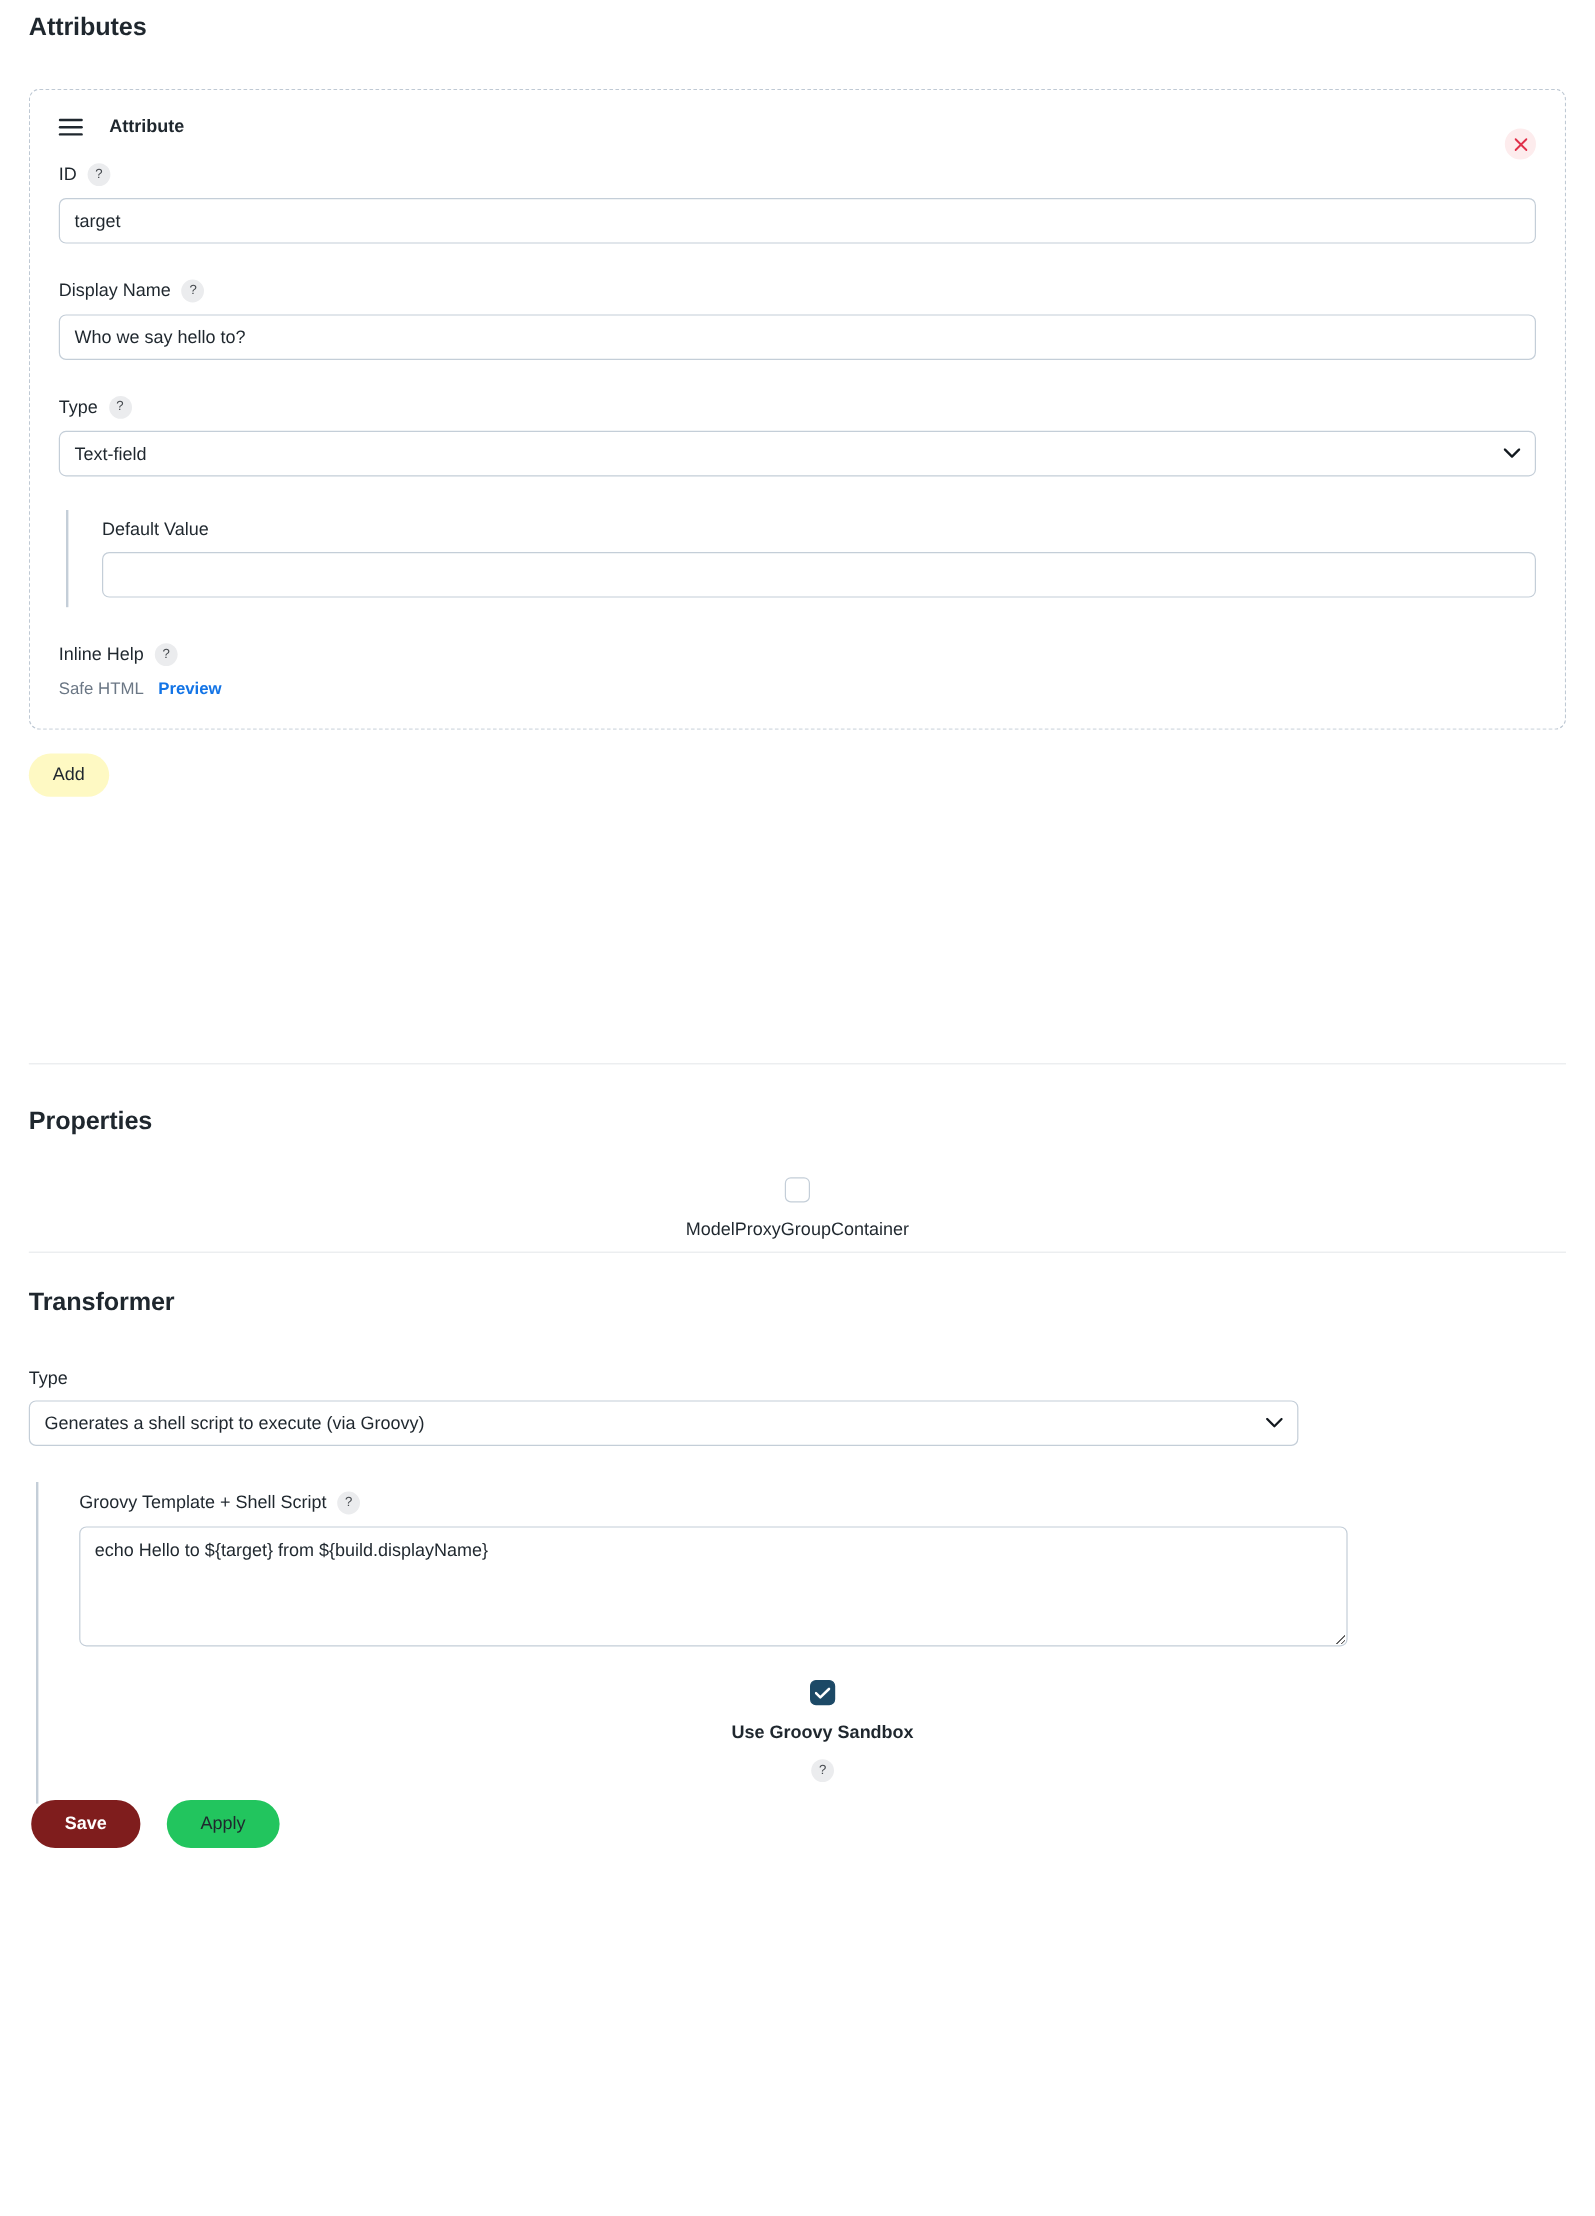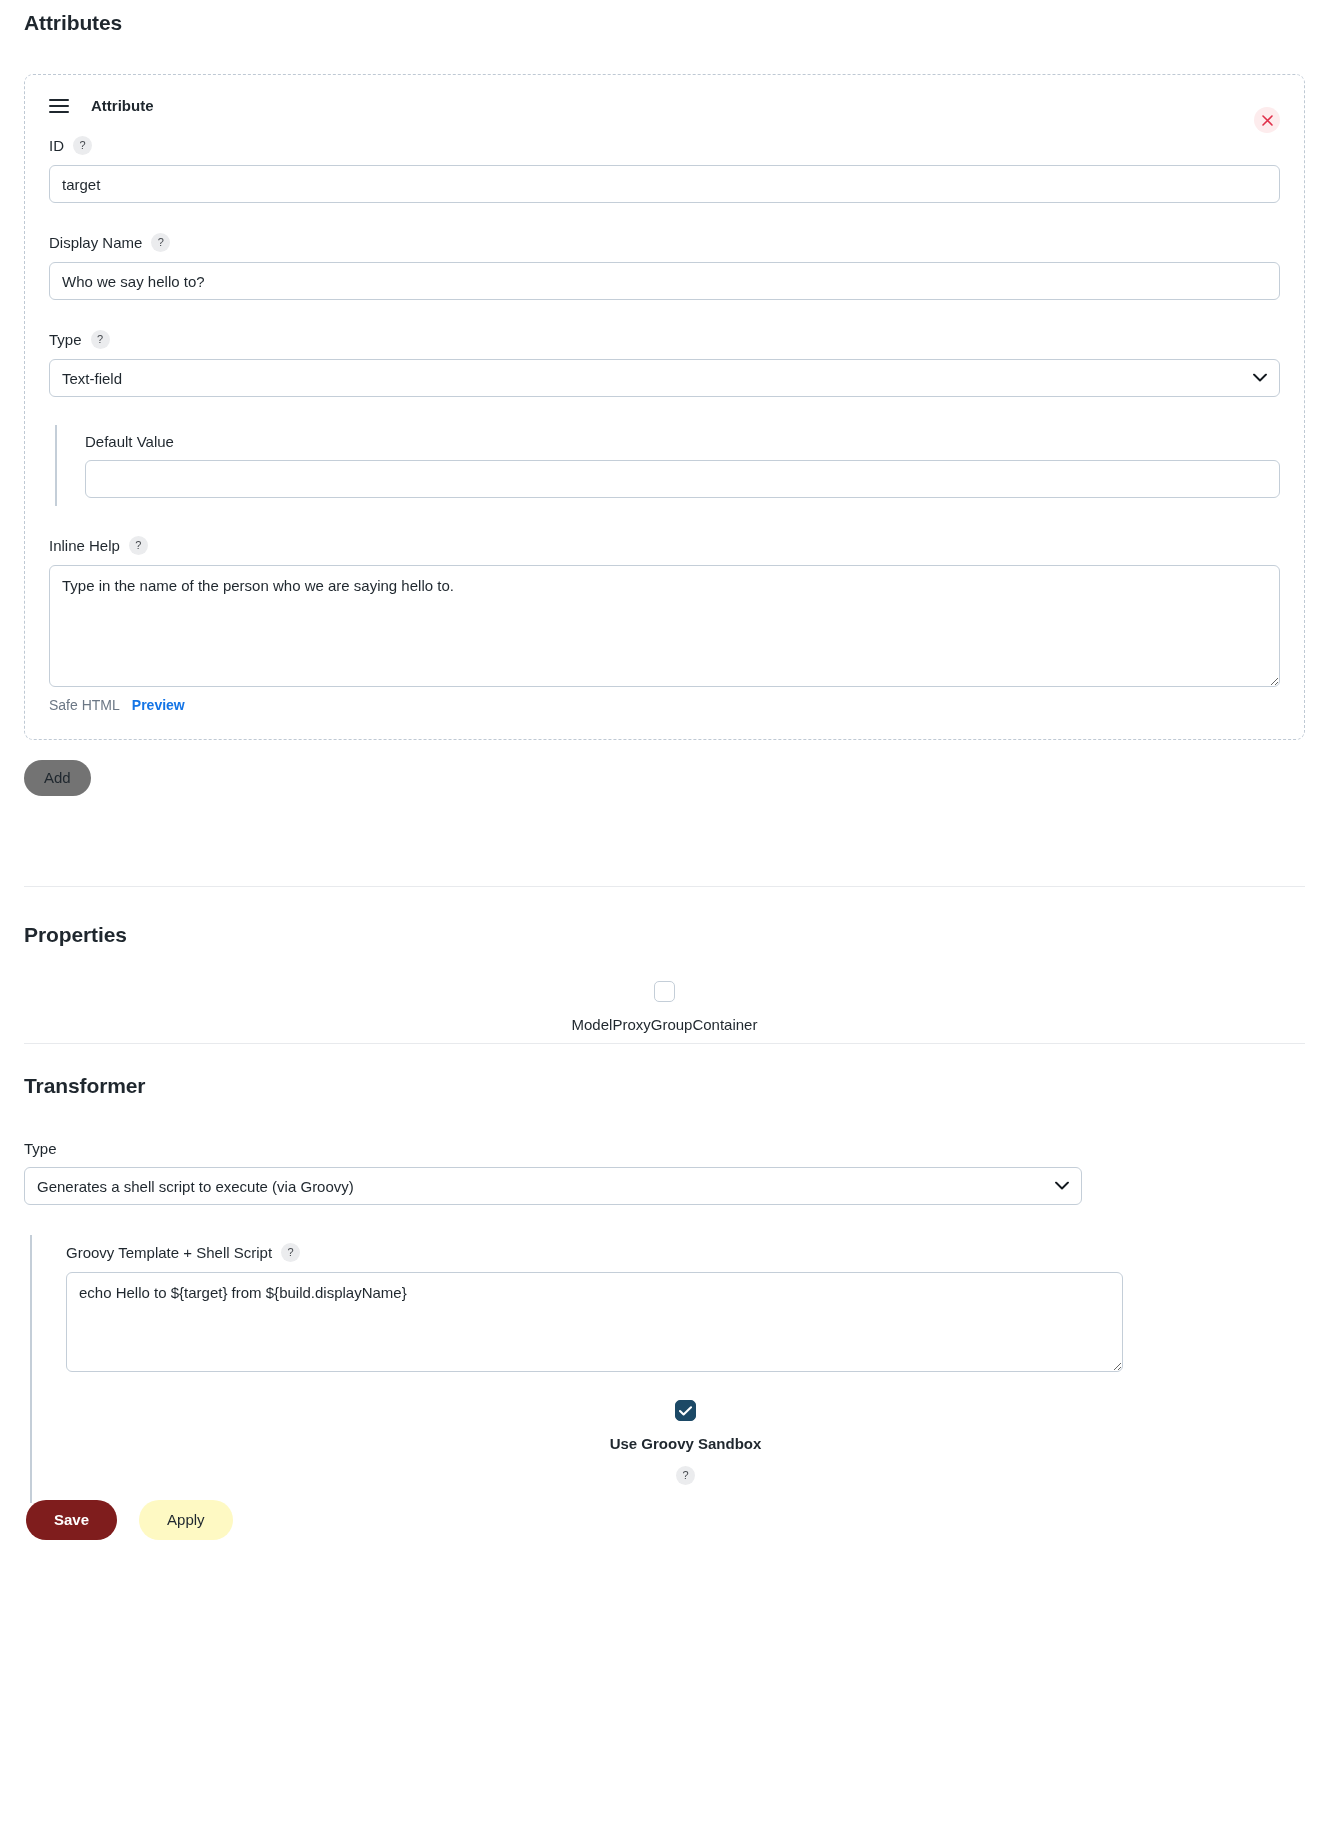--- a/index.html
+++ b/index.html
@@ -188,34 +188,34 @@
     font-family: "Liberation Sans", sans-serif;
     font-size: 15px;
     border: none;
     border-radius: 18px;
     cursor: pointer;
     padding: 0 20px;
     height: 36px;
     line-height: 36px;
   }
   .btn-grey {
-    background: #737373;
+    background: #fef9c3;
     color: #1f272e;
   }
   .btn-primary {
     background: #7f1d1d;
     color: #ffffff;
     font-weight: bold;
     border-radius: 20px;
     height: 40px;
     line-height: 40px;
     padding: 0 28px;
   }
   .btn-secondary {
-    background: #fef9c3;
+    background: #22c55e;
     color: #1f272e;
     border-radius: 20px;
     height: 40px;
     line-height: 40px;
     padding: 0 28px;
   }
 
   .divider {
     border: none;
     border-top: 1px solid #e8eaed;
@@ -328,21 +328,20 @@
           <span>Default Value</span>
         </div>
         <input class="txt-input" type="text" value="" style="">
       </div>
 
       <div class="field" style="margin-top:30px;">
         <div class="field-label">
           <span>Inline Help</span>
           <span class="help-badge">?</span>
         </div>
-        <textarea class="txt-area" rows="5" style="height: 122px;">Type in the name of the person who we are saying hello to.</textarea>
         <div class="hint-row">
           <span class="hint-muted">Safe HTML</span>
           <a class="hint-link">Preview</a>
         </div>
       </div>
 
     </div>
 
     <div class="add-row">
       <button class="btn btn-grey">Add</button>

